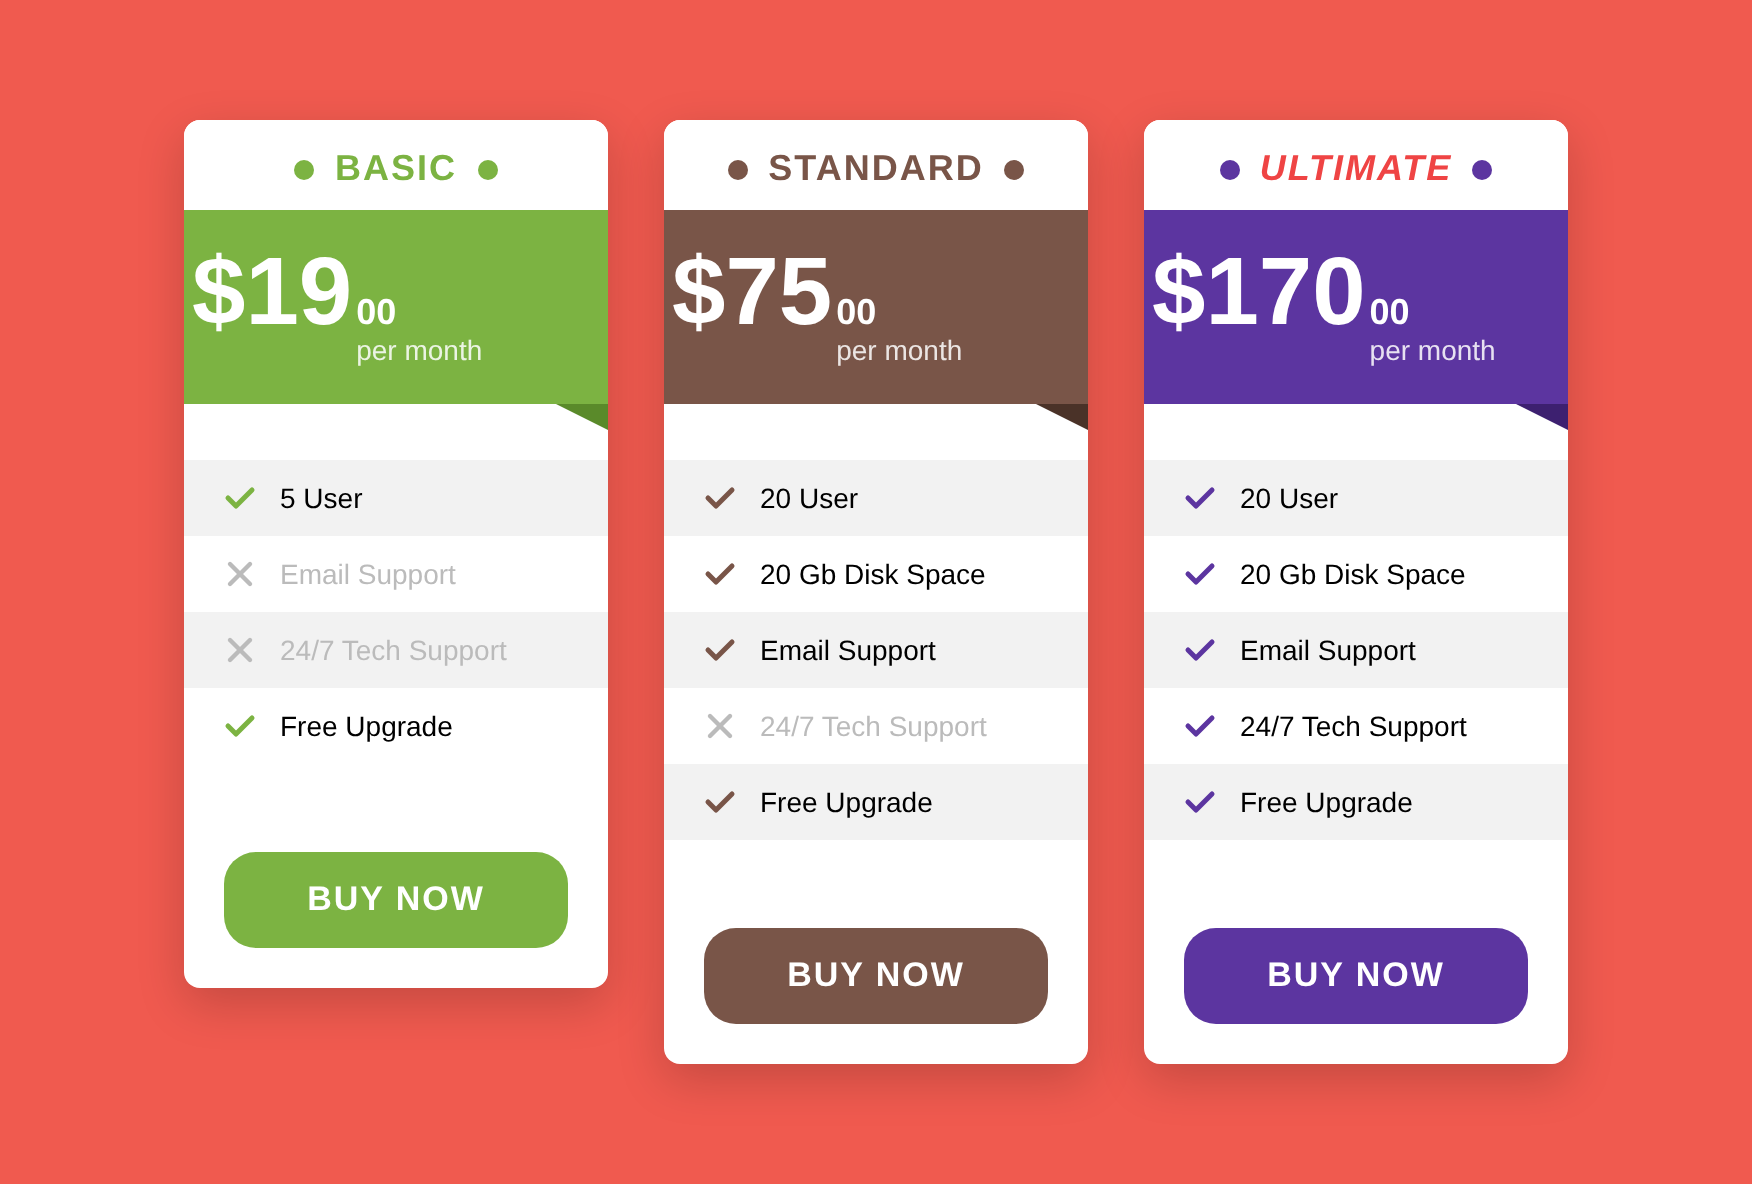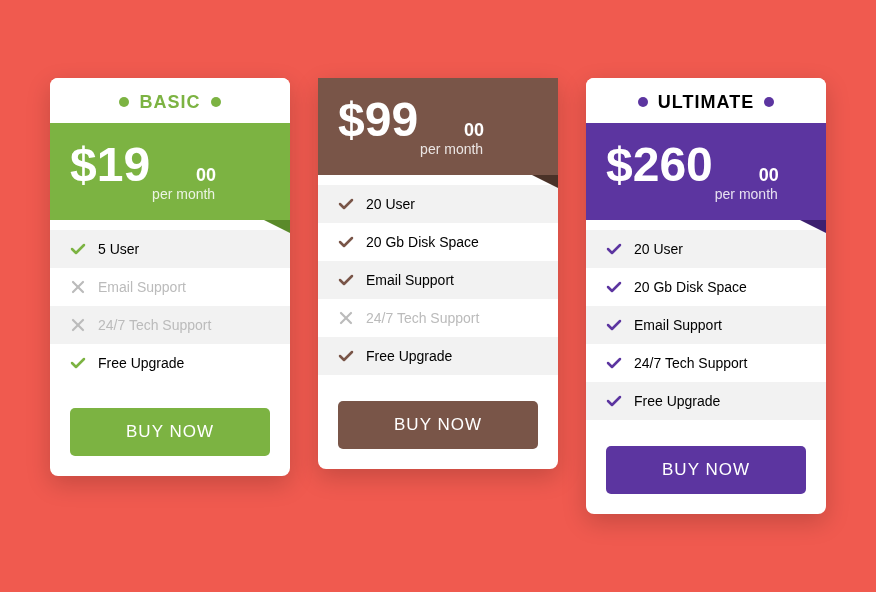--- a/index.html
+++ b/index.html
@@ -17,21 +17,21 @@
     .pricing-container {
       display: flex;
       gap: 28px;
       align-items: flex-start;
       padding: 40px 30px;
     }
 
     .plan-card {
       background: #fff;
       border-radius: 8px;
-      width: 240px;
+      width: 212px;
       box-shadow: 0 8px 24px rgba(0,0,0,0.18);
       overflow: visible;
       position: relative;
     }
 
     .plan-header {
       display: flex;
       align-items: center;
       justify-content: center;
       gap: 10px;
@@ -56,21 +56,21 @@
       content: '';
       position: absolute;
       bottom: -12px;
       right: 0;
       width: 0;
       height: 0;
       border-style: solid;
     }
 
     .plan-price-banner {
-      padding: 18px 20px 18px;
+      padding: 18px 4px 18px;
       display: flex;
       align-items: baseline;
       gap: 2px;
       position: relative;
       margin-bottom: 0;
     }
 
     .price-dollar {
       font-size: 48px;
       font-weight: 700;
@@ -84,31 +84,30 @@
       align-items: flex-start;
       justify-content: flex-start;
     }
 
     .price-cents {
       font-size: 18px;
       font-weight: 700;
       color: #fff;
       line-height: 1.1;
       margin-top: 4px;
-      margin-left: 44px;
     }
 
     .price-period {
       font-size: 14px;
       color: rgba(255,255,255,0.85);
       line-height: 1.2;
     }
 
     .features-list {
-      padding: 10px 0;
+      padding: 28px 0;
     }
 
     .feature-item {
       display: flex;
       align-items: center;
       padding: 9px 18px;
       font-size: 14px;
       font-weight: 500;
     }
 
@@ -149,23 +148,23 @@
     }
 
     .plan-footer {
       padding: 16px 20px 20px;
     }
 
     .buy-button {
       width: 100%;
       padding: 14px 0;
       border: none;
-      border-radius: 5px;
+      border-radius: 16px;
       font-size: 17px;
-      font-weight: 400;
+      font-weight: 700;
       letter-spacing: 1px;
       color: #fff;
       cursor: pointer;
       text-transform: uppercase;
     }
 
     
     .basic .plan-header {
       background: #fff;
       border-radius: 8px 8px 0 0;
@@ -207,21 +206,21 @@
       height: 0;
       border-left: 28px solid transparent;
       border-top: 14px solid #4a3228;
     }
 
     
     .ultimate .plan-header {
       background: #fff;
       border-radius: 8px 8px 0 0;
     }
-    .ultimate .plan-name { color: #000000; }
+    .ultimate .plan-name { color: #ef4444; font-style: italic; }
     .ultimate .plan-header-dot { background: #5c35a0; }
     .ultimate .plan-price-banner { background: #5c35a0; }
     .ultimate .feature-icon.check { color: #5c35a0; }
     .ultimate .buy-button { background: #5c35a0; }
 
     
     .ultimate .header-fold {
       position: absolute;
       bottom: -14px;
       right: 0;
@@ -307,22 +306,28 @@
             <svg width="16" height="16" viewBox="0 0 16 16">
               <polyline points="2,8 6,12 14,4" fill="none" stroke="currentColor" stroke-width="2.5" stroke-linecap="round" stroke-linejoin="round"></polyline>
             </svg>
           </span>
           <span class="feature-text">Free Upgrade</span>
         </div>
       </div>
       <div class="plan-footer"><button class="buy-button">BUY NOW</button></div>
     </div>
     <div class="plan-card standard">
+      <div class="plan-header">
+        <span class="plan-header-dot"></span>
+        <span class="plan-name">STANDARD</span>
+        <span class="plan-header-dot"></span>
+        <div class="header-fold"></div>
+      </div>
       <div class="plan-price-banner">
-        <span class="price-dollar">$99</span>
+        <span class="price-dollar">$75</span>
         <div class="price-cents-wrap">
           <span class="price-cents">00</span>
           <span class="price-period">per month</span>
         </div>
         <div class="price-banner-fold"></div>
       </div>
       <div class="features-list">
         <div class="feature-item">
           <span class="feature-icon check">
             <svg width="16" height="16" viewBox="0 0 16 16">
@@ -368,21 +373,21 @@
       <div class="plan-footer"><button class="buy-button">BUY NOW</button></div>
     </div>
     <div class="plan-card ultimate">
       <div class="plan-header">
         <span class="plan-header-dot"></span>
         <span class="plan-name">ULTIMATE</span>
         <span class="plan-header-dot"></span>
         <div class="header-fold"></div>
       </div>
       <div class="plan-price-banner">
-        <span class="price-dollar">$260</span>
+        <span class="price-dollar">$170</span>
         <div class="price-cents-wrap">
           <span class="price-cents">00</span>
           <span class="price-period">per month</span>
         </div>
         <div class="price-banner-fold"></div>
       </div>
       <div class="features-list">
         <div class="feature-item">
           <span class="feature-icon check">
             <svg width="16" height="16" viewBox="0 0 16 16">

